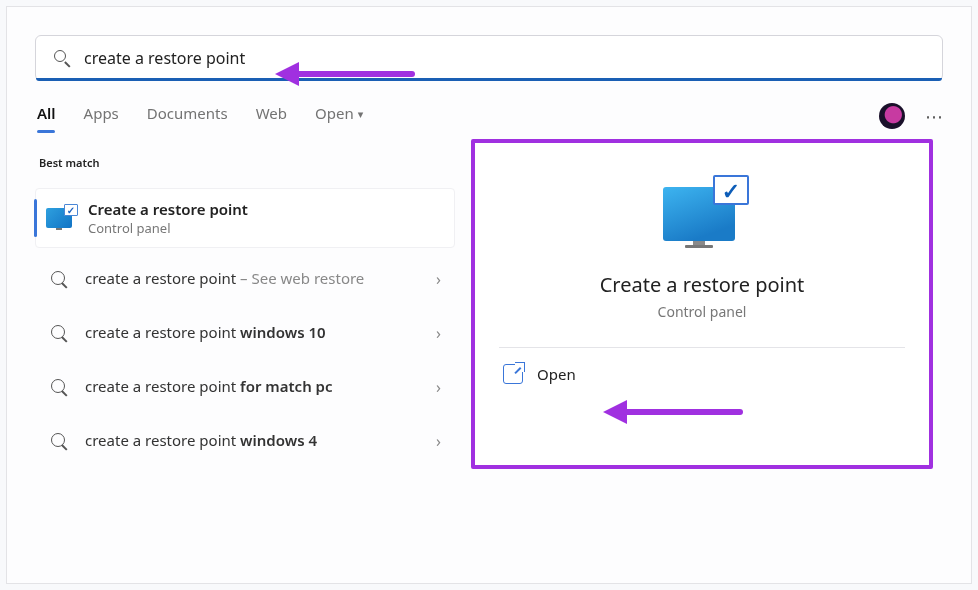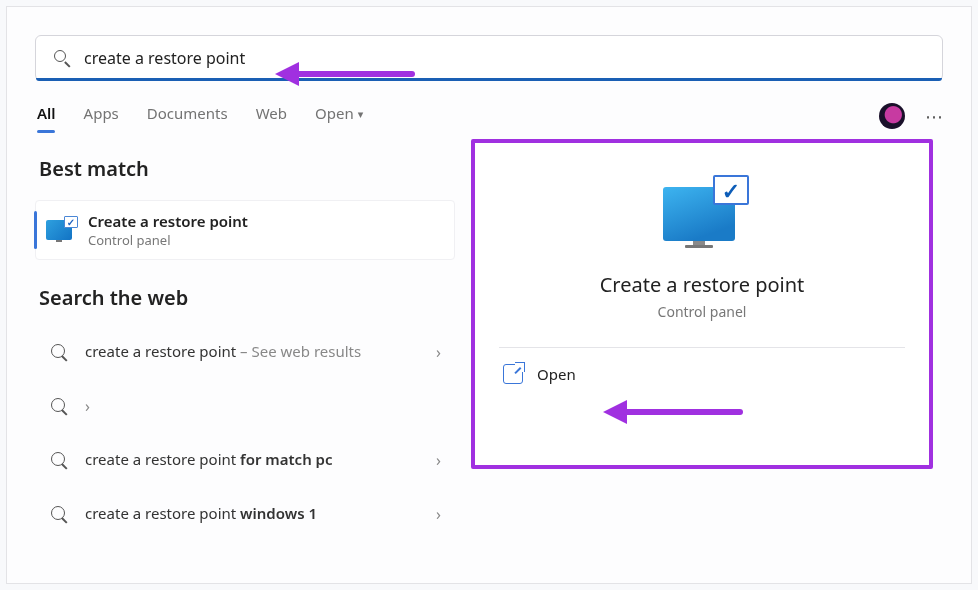--- a/index.html
+++ b/index.html
@@ -10,21 +10,21 @@
     .search-input { flex:1; border:none; outline:none; font-size:16px; color:#222; background:transparent; }
     .tabs-row { display:flex; align-items:flex-start; margin-top:22px; gap:28px; padding-left:2px; }
     .tab { font-size:15px; color:#737373; cursor:pointer; padding-bottom:6px; position:relative; }
     .tab.active { color:#111; font-weight:600; }
     .tab.active::after { content:""; position:absolute; left:0; bottom:-4px; width:18px; height:3px; background:#3a76d9; border-radius:2px; }
     .tabs-right { margin-left:auto; display:flex; align-items:center; gap:20px; }
     .avatar { width:26px; height:26px; border-radius:50%; background:radial-gradient(circle at 55% 45%,#c73aa1 0 40%,#1a102a 45% 100%); cursor:pointer; }
     .more-dots { font-size:18px; color:#555; cursor:pointer; }
     .content { display:flex; flex:1; margin-top:20px; gap:16px; min-height:0; }
     .left { flex:0 0 420px; display:flex; flex-direction:column; gap:8px; }
-    .section-label { font-size:20px; font-weight:600; color:#222; padding:6px 4px 10px; }
+    .section-label { font-size:11px; font-weight:600; color:#222; padding:6px 4px 10px; }
     .best-match-item { display:flex; align-items:center; gap:12px; background:#fff; border:1px solid #f0f0f3; border-radius:4px; padding:10px 14px 10px 10px; position:relative; }
     .best-match-item::before { content:""; position:absolute; left:-2px; top:10px; bottom:10px; width:3px; background:#3a76d9; border-radius:2px; }
     .bm-icon { width:30px; height:26px; position:relative; flex-shrink:0; }
     .bm-icon .monitor { position:absolute; left:0; top:3px; width:26px; height:20px; background:linear-gradient(135deg,#2ea0df,#1273c4); border-radius:2px; }
     .bm-icon .stand { position:absolute; left:10px; top:23px; width:6px; height:2px; background:#777; }
     .bm-icon .check { position:absolute; right:-2px; top:-1px; width:14px; height:12px; background:#fff; border:1px solid #4a87d6; border-radius:1px; }
     .bm-icon .check::after { content:"✓"; position:absolute; inset:0; color:#1e62c0; font-size:10px; line-height:10px; text-align:center; font-weight:700; }
     .bm-text .title { font-size:15px; font-weight:600; color:#222; }
     .bm-text .subtitle { font-size:13px; color:#777; }
     .web-item { display:flex; align-items:center; gap:16px; padding:12px 14px; border-radius:4px; cursor:pointer; }
@@ -101,39 +101,39 @@
           <div class="monitor"></div>
             <div class="stand"></div>
             <div class="check"></div>
         </div>
         <div class="bm-text">
           <div class="title">Create a restore point</div>
           <div class="subtitle">Control panel</div>
         </div>
       </div>
 
-      <div class="section-label" style="margin-top:10px;">Search the web</div>
 
       <div class="web-item">
         <div class="mag"></div>
-        <div class="text"><span>create a restore point</span><span class="light"> – See web results</span></div>
+        <div class="text"><span>create a restore point</span><span class="light"> – See web restore</span></div>
         <div class="chev">›</div>
       </div>
       <div class="web-item">
         <div class="mag"></div>
+        <div class="text"><span>create a restore point </span><span class="bold">windows 10</span></div>
         <div class="chev">›</div>
       </div>
       <div class="web-item">
         <div class="mag"></div>
         <div class="text"><span>create a restore point </span><span class="bold">for match pc</span></div>
         <div class="chev">›</div>
       </div>
       <div class="web-item">
         <div class="mag"></div>
-        <div class="text"><span>create a restore point </span><span class="bold">windows 1</span></div>
+        <div class="text"><span>create a restore point </span><span class="bold">windows 4</span></div>
         <div class="chev">›</div>
       </div>
     </div>
 
     <div class="right">
       <div class="detail-box">
         <div class="big-icon">
           <div class="monitor"></div>
             <div class="stand1"></div>
             <div class="stand2"></div>

